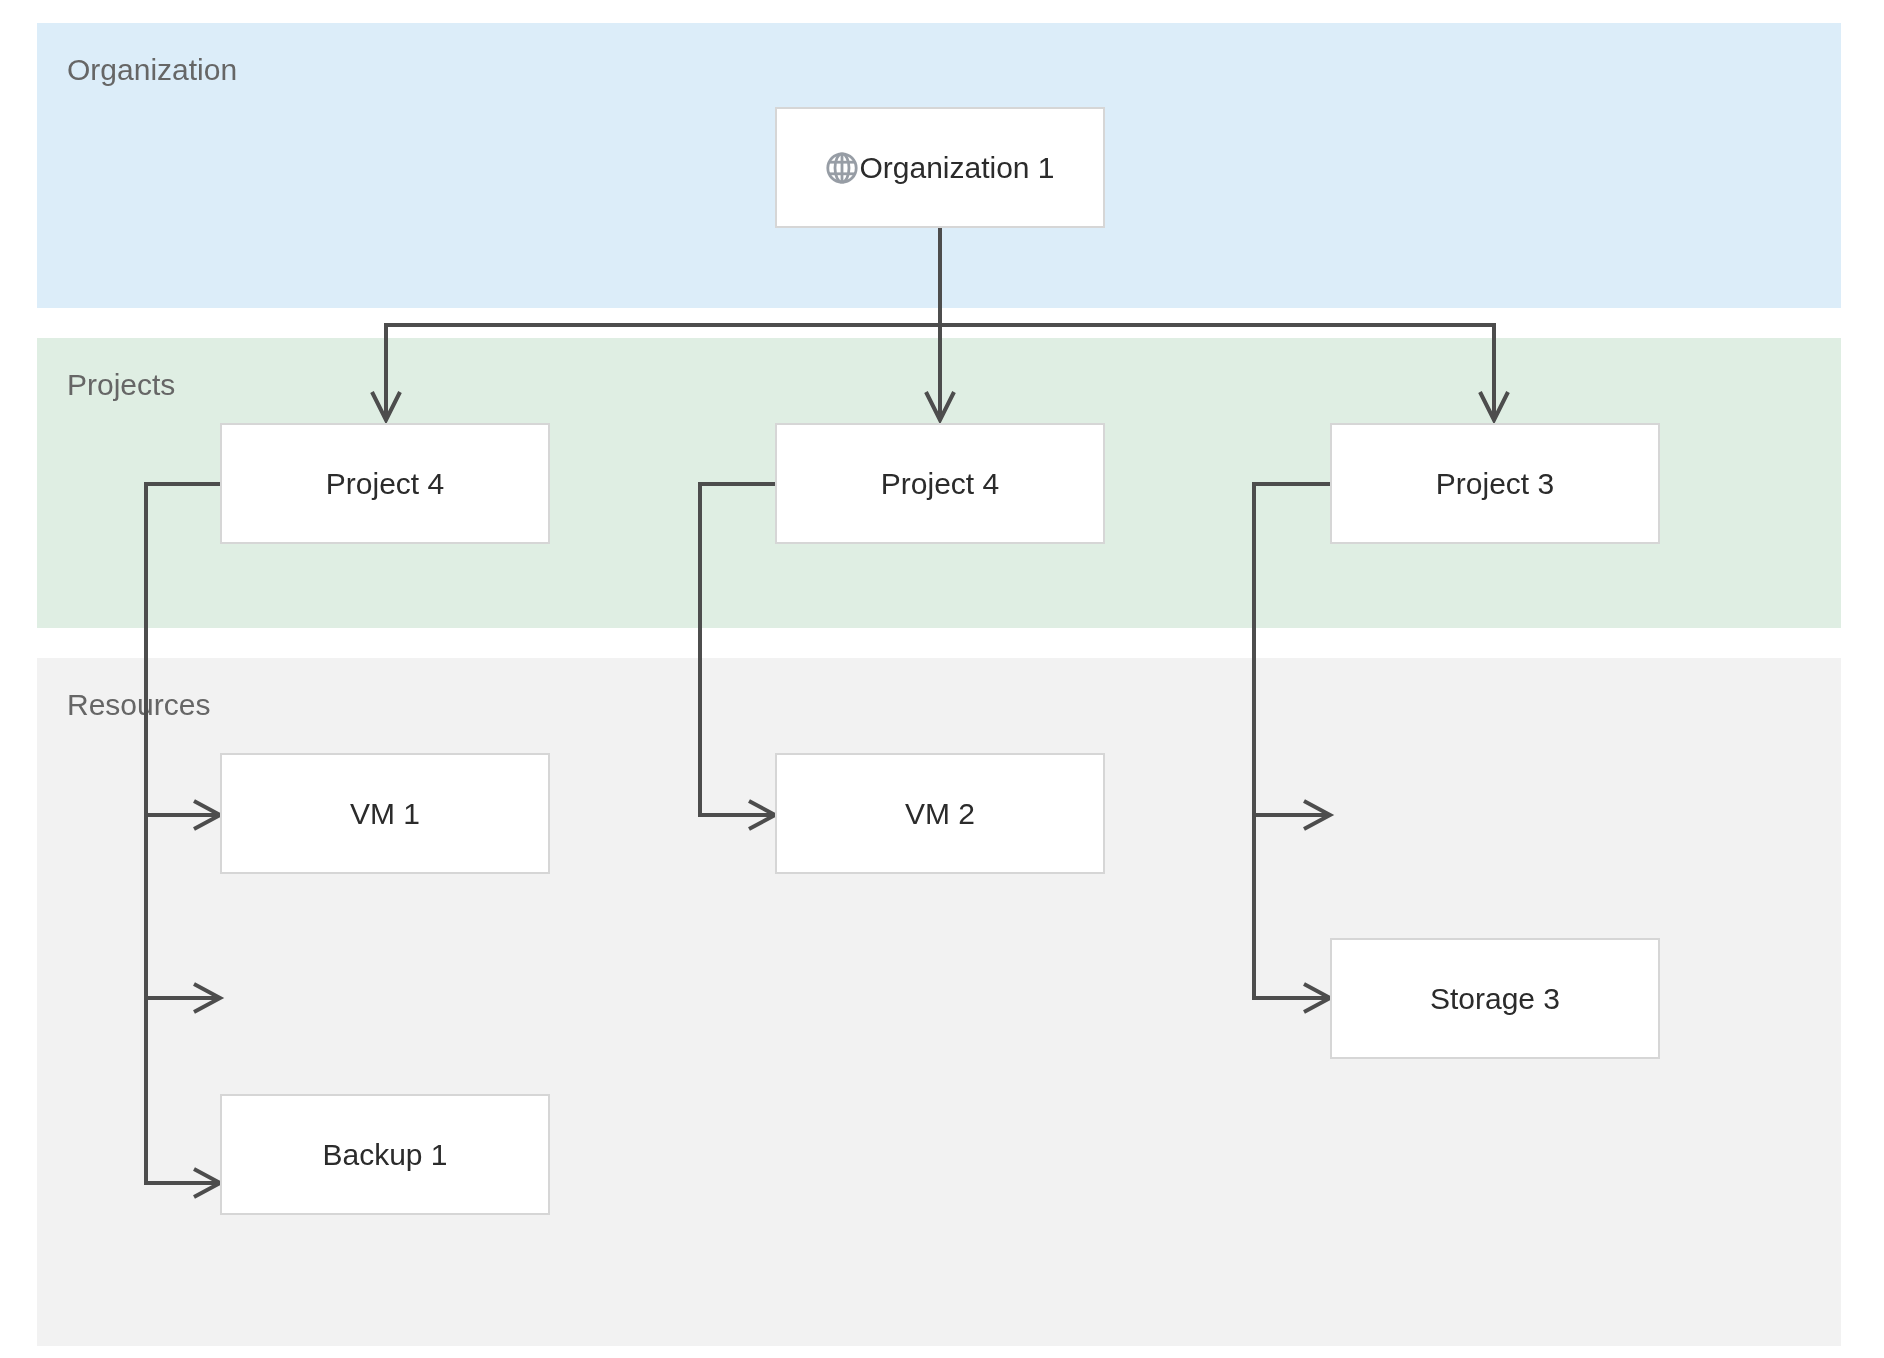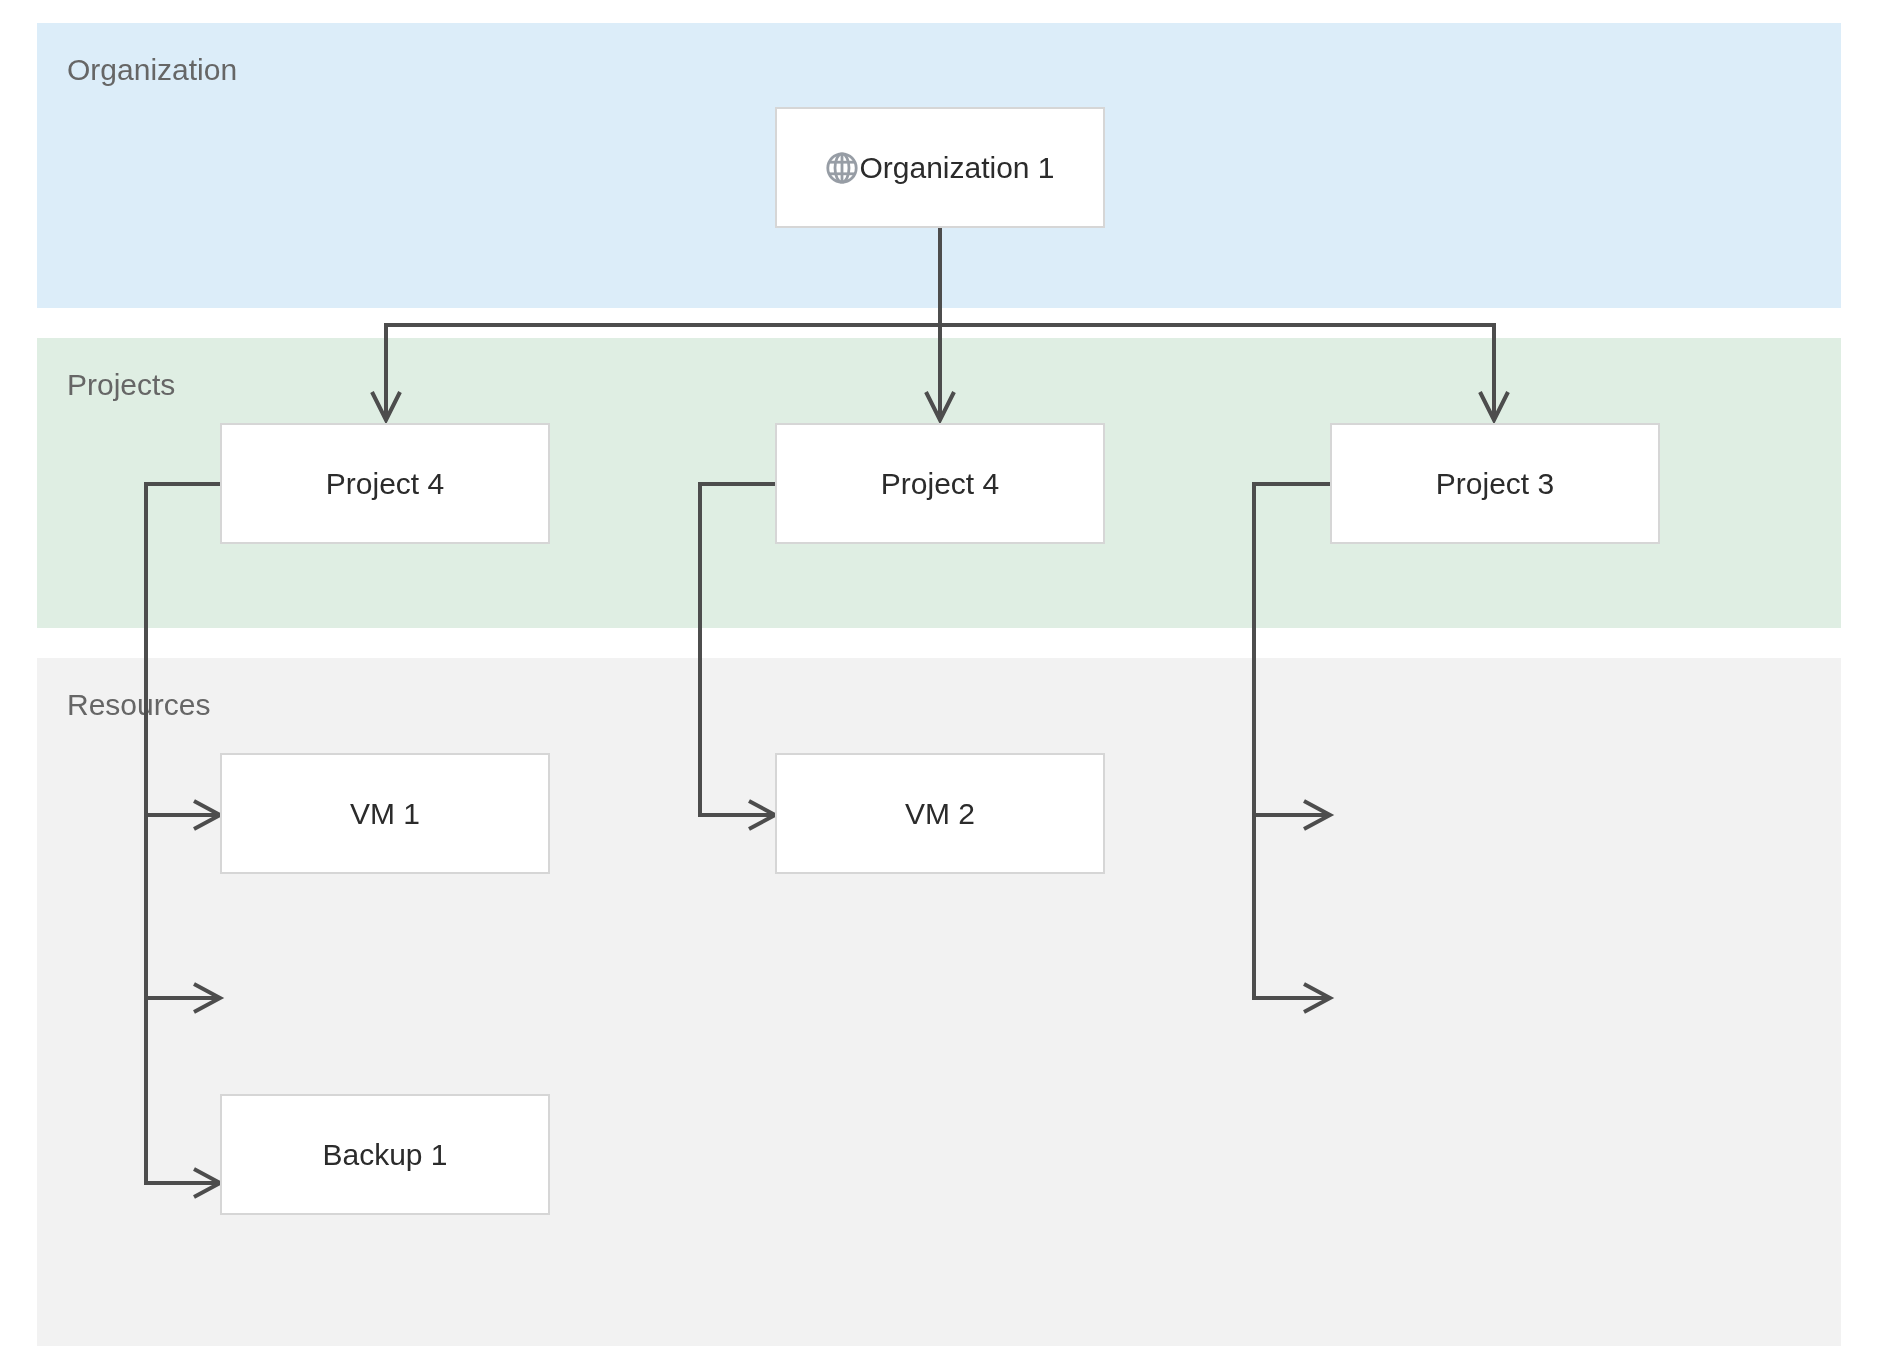--- a/index.html
+++ b/index.html
@@ -134,14 +134,17 @@
     <span class="node-label">VM 1</span>
   </div>
   <div class="node col1 row-res3">
     <span class="node-label">Backup 1</span>
   </div>
 
   <div class="node col2 row-res1">
     <span class="node-label">VM 2</span>
   </div>
 
+  <div class="node col3 row-res2">
+    <span class="node-label">Storage 3</span>
+  </div>
 
 </div>
 
 </body></html>

